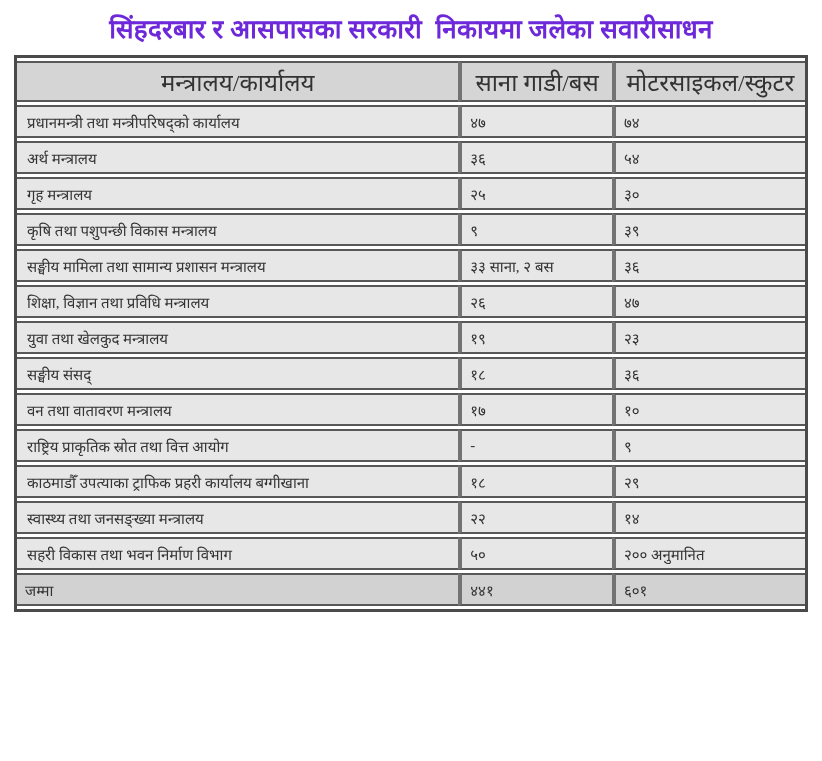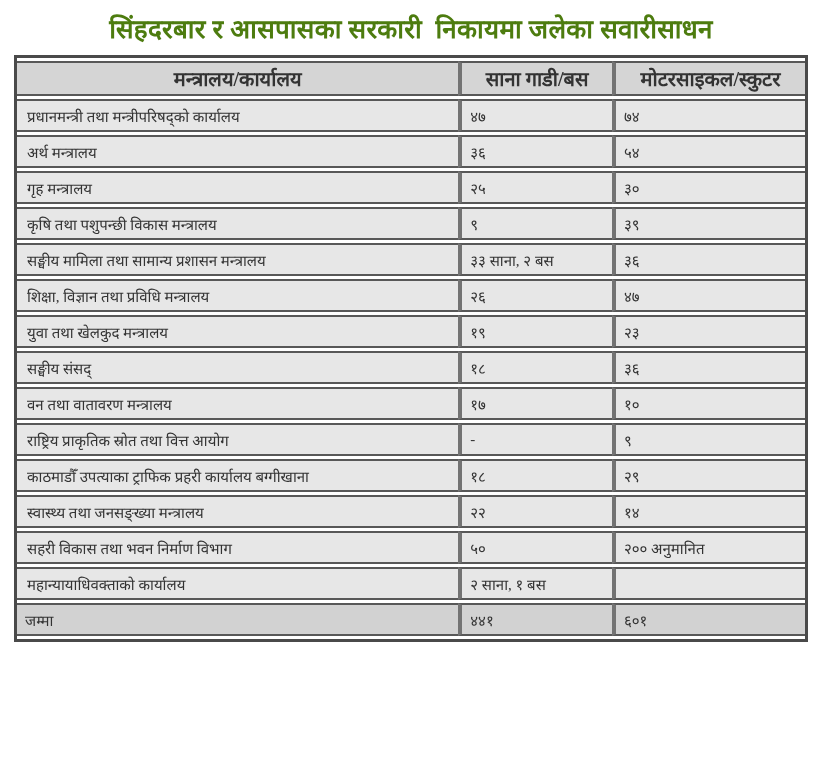--- a/index.html
+++ b/index.html
@@ -13,21 +13,21 @@
   .page {
     width: 822px;
     height: 761px;
     background: #ffffff;
     padding-top: 8px;
   }
   .title {
     text-align: center;
     font-size: 26px;
     font-weight: 700;
-    color: #4d7c0f;
+    color: #6d28d9;
     margin: 2px 0 9px 0;
     white-space: pre-wrap;
     letter-spacing: 0.3px;
   }
   table.veh-table {
     width: 794px;
     margin: 0 auto;
     border-collapse: separate;
     border-spacing: 0 3px;
     border: 3px solid #4a4a4a;
@@ -44,22 +44,22 @@
     height: 33px;
     overflow: hidden;
     white-space: nowrap;
   }
   th + th, td + td {
     border-left: 4px solid #737373;
   }
   thead th {
     background: #d5d5d5;
     text-align: center;
-    font-weight: 700;
-    font-size: 20px;
+    font-weight: 400;
+    font-size: 24px;
   }
   .col-office { width: 56%; }
   .col-small  { width: 19.5%; }
   .col-moto   { width: 24.5%; }
   td.office {
     text-align: left;
     padding-left: 10px;
   }
   td.num {
     text-align: left;
@@ -145,25 +145,20 @@
       <tr>
         <td class="office">स्वास्थ्य तथा जनसङ्ख्या मन्त्रालय</td>
         <td class="num">२२</td>
         <td class="num">१४</td>
       </tr>
       <tr>
         <td class="office">सहरी विकास तथा भवन निर्माण विभाग</td>
         <td class="num">५०</td>
         <td class="num">२०० अनुमानित</td>
       </tr>
-      <tr>
-        <td class="office">महान्यायाधिवक्ताको कार्यालय</td>
-        <td class="num">२ साना, १ बस</td>
-        <td class="num"></td>
-      </tr>
       <tr class="total-row">
         <td class="total-label">जम्मा</td>
         <td class="num">४४१</td>
         <td class="num">६०१</td>
       </tr>
     </tbody>
   </table>
 </div>
 
 </body></html>

